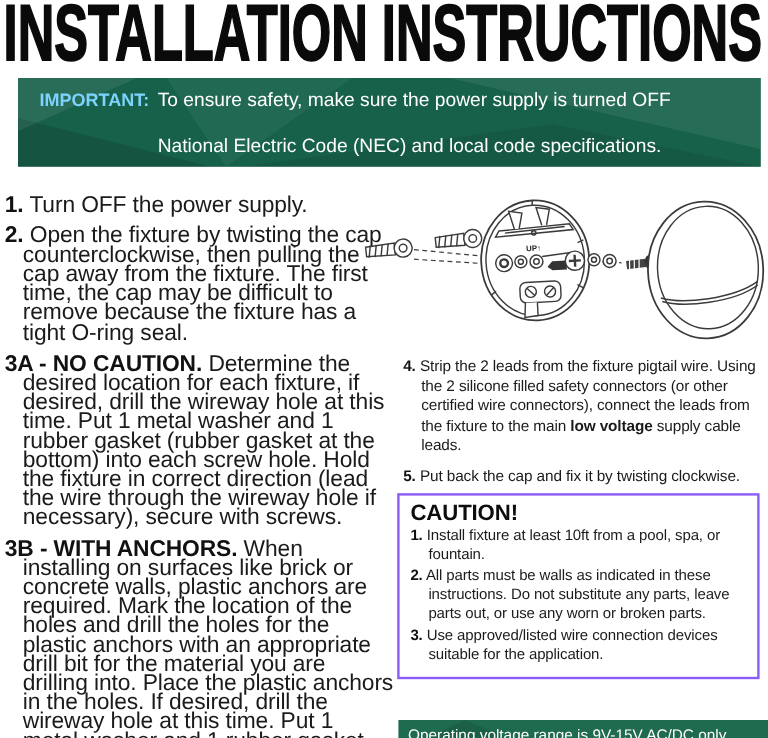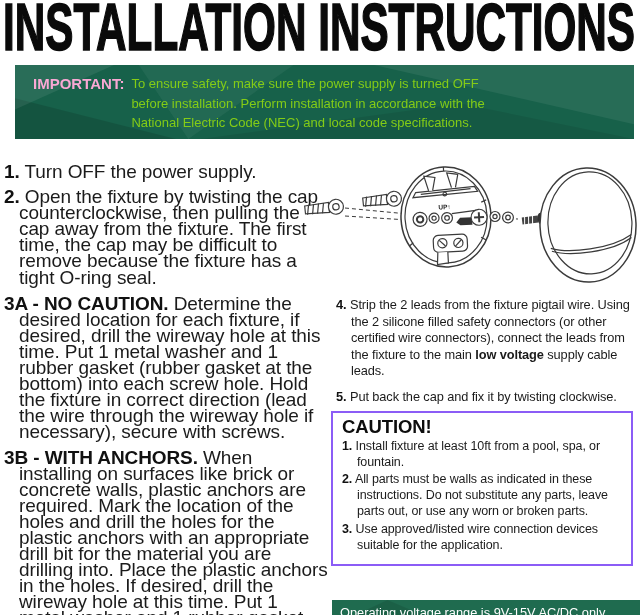--- a/index.html
+++ b/index.html
@@ -18,22 +18,22 @@
   .facet { position:absolute; inset:0; }
   .f1 { background:rgba(255,255,255,0.07); clip-path:polygon(58% 0, 100% 0, 100% 80%); }
   .f2 { background:rgba(0,0,0,0.13);       clip-path:polygon(0 45%, 0 100%, 26% 100%); }
   .f3 { background:rgba(255,255,255,0.08); clip-path:polygon(0 0, 16% 0, 0 60%); }
   .f4 { background:rgba(0,0,0,0.08);       clip-path:polygon(30% 100%, 72% 52%, 100% 100%); }
   .f5 { background:rgba(255,255,255,0.05); clip-path:polygon(20% 0, 45% 0, 28% 100%); }
   .banner-inner {
     position:relative; z-index:1; display:flex; align-items:flex-start;
     padding:9px 10px 0 18px;
   }
-  .banner-label { color:#f9a8d4; font-weight:bold; font-size:15px; line-height:19.5px; margin-right:7px; white-space:nowrap; }
-  .banner-text  { color:#84cc16; font-size:13px; line-height:19.5px; }
+  .banner-label { color:#7dd3fc; font-weight:bold; font-size:15px; line-height:19.5px; margin-right:7px; white-space:nowrap; }
+  .banner-text  { color:#ffffff; font-size:16px; line-height:19.5px; }
   
   .leftcol  { position:absolute; left:4px;   top:164px; width:324px; font-size:19px; line-height:16.1px; letter-spacing:-0.1px; }
   .rightcol { position:absolute; left:336px; top:297px; width:302px; font-size:12.8px; line-height:16.6px; letter-spacing:-0.1px; }
   .hang { margin:0 0 9px 0; padding-left:15px; text-indent:-15px; }
   .leftcol .gap { margin-bottom:10px; }
   .nowrap { white-space:nowrap; }
   b.n { font-weight:bold; color:#111; }
   
   .diagram { position:absolute; left:296px; top:150px; width:344px; height:146px; }
   
@@ -68,21 +68,21 @@
   <div class="banner">
     <div class="facet f1"></div>
     <div class="facet f2"></div>
     <div class="facet f3"></div>
     <div class="facet f4"></div>
     <div class="facet f5"></div>
     <div class="banner-inner">
       <span class="banner-label">IMPORTANT:</span>
       <span class="banner-text">
         <span>To ensure safety, make sure the power supply is turned OFF</span><br>
-        <span>before installation. Perform installation in accordance with the</span><br>
+        <br>
         <span>National Electric Code (NEC) and local code specifications.</span>
       </span>
     </div>
   </div>
 
   <div class="leftcol">
     <p class="hang"><b class="n">1.</b> <span>Turn OFF the power supply.</span></p>
     <p class="hang gap"><b class="n">2.</b> <span>Open the fixture by twisting the cap counterclockwise, then pulling the cap away from the fixture. The first time, the cap may be difficult to remove because the fixture has a tight O-ring seal.</span></p>
     <p class="hang"><b class="n">3A - NO CAUTION.</b> <span>Determine the desired location for each fixture, if desired, drill the wireway hole at this time. Put 1 metal washer and 1 rubber gasket (rubber gasket at the bottom) into each screw hole. Hold the fixture in correct direction (lead the wire through the wireway hole if necessary), secure with screws.</span></p>
     <p class="hang"><b class="n">3B - WITH ANCHORS.</b> <span>When installing on surfaces like brick or concrete walls, plastic anchors are required. Mark the location of the holes and drill the holes for the plastic anchors with an appropriate drill bit for the material you are drilling into. Place the plastic anchors in the holes. If desired, drill the wireway hole at this time. Put 1 metal washer and 1 rubber gasket (rubber gasket at the bottom) into each screw hole. Put fixture to the location, (lead the wire through the wireway hole if necessary) screw the 2 screws into the anchors through the holes on the fixture, securing the fixture.</span></p>

